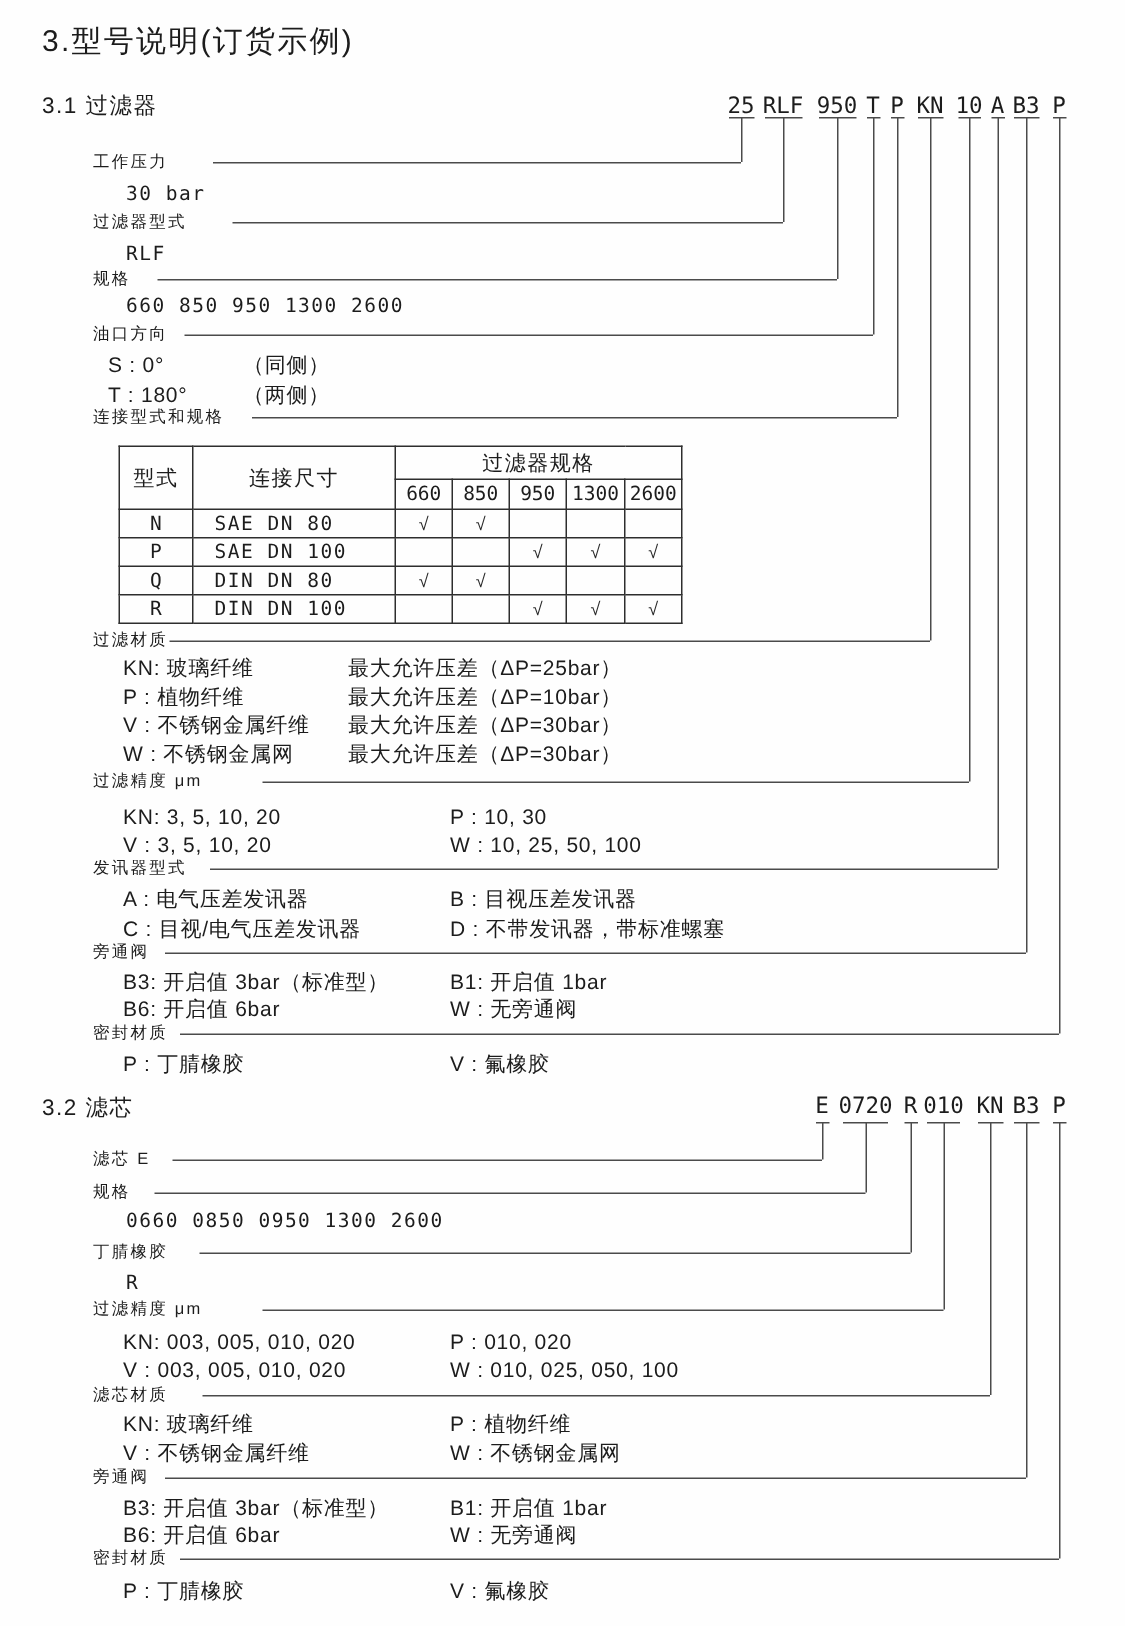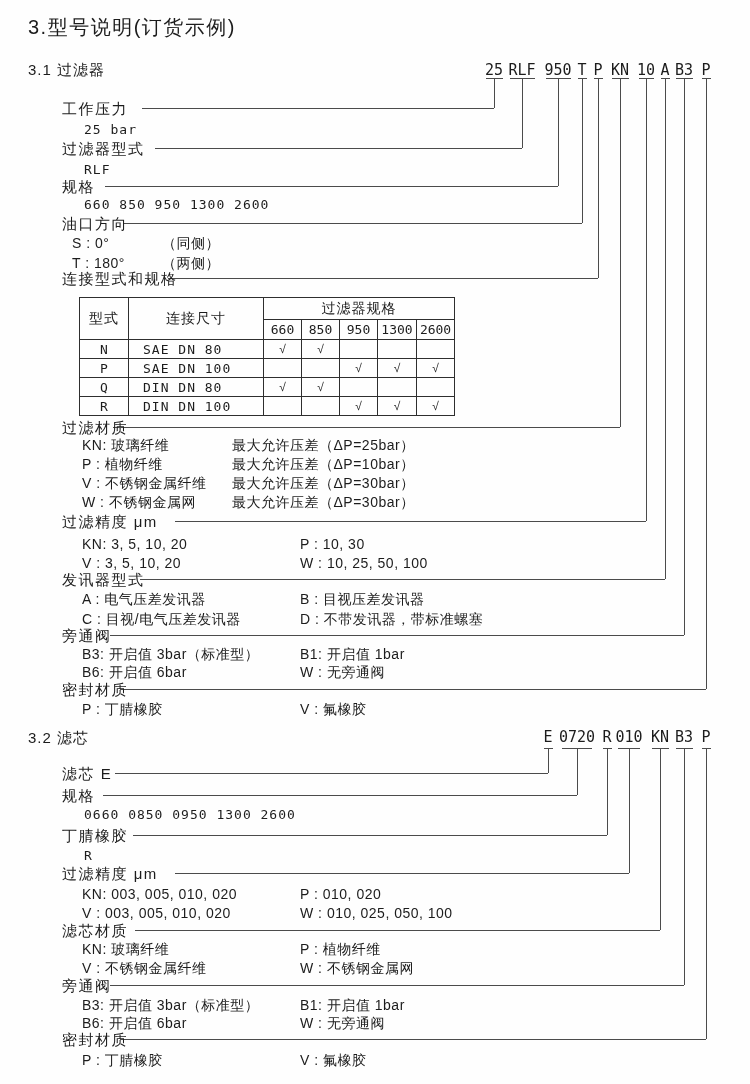--- a/index.html
+++ b/index.html
@@ -1,21 +1,21 @@
 <!DOCTYPE html>
 <html><head>
 <meta charset="utf-8">
 <style>
   html,body{margin:0;padding:0;background:#e8e8e8}
   #page{position:relative;width:750px;height:1084px;background:#fefefe;
         font-family:"Liberation Sans",sans-serif;color:#1c1c1c;overflow:hidden}
   .abs{position:absolute;white-space:nowrap}
   .title{font-size:20px;letter-spacing:1.5px}
   .heading{font-size:15px;letter-spacing:1px}
-  .lbl{font-size:15px;letter-spacing:1.5px}
+  .lbl{font-size:11px;letter-spacing:1.5px}
   .sub{font-size:14px;letter-spacing:0.5px}
   .mono{font-family:"DejaVu Sans Mono",monospace;font-size:13px;letter-spacing:1px}
   .code{position:absolute;transform:translateX(-50%);white-space:nowrap;
         font-family:"DejaVu Sans Mono",monospace;font-size:15px}
   .h{position:absolute;height:1px;background:#4b4b4b}
   .v{position:absolute;width:1px;background:#4b4b4b}
   .row{display:flex}
   .c1{display:inline-block;width:218px}
   .c1.narrow{width:150px}
   .c1.tiny{width:90px}
@@ -77,21 +77,21 @@
   <div class="h" style="left:105px;top:186px;width:453px"></div>
   <div class="h" style="left:123px;top:223px;width:459px"></div>
   <div class="h" style="left:168px;top:278px;width:430px"></div>
   <div class="h" style="left:113px;top:427px;width:507px"></div>
   <div class="h" style="left:175px;top:521px;width:471px"></div>
   <div class="h" style="left:140px;top:579px;width:525px"></div>
   <div class="h" style="left:110px;top:635px;width:574px"></div>
   <div class="h" style="left:120px;top:689px;width:586px"></div>
 
   <div class="abs lbl" style="left:62px;top:100px">工作压力</div>
-  <div class="abs mono" style="left:84px;top:122px">25 bar</div>
+  <div class="abs mono" style="left:84px;top:122px">30 bar</div>
 
   <div class="abs lbl" style="left:62px;top:140px">过滤器型式</div>
   <div class="abs mono" style="left:84px;top:162px">RLF</div>
 
   <div class="abs lbl" style="left:62px;top:178px">规格</div>
   <div class="abs mono" style="left:84px;top:197px">660 850 950 1300 2600</div>
 
   <div class="abs lbl" style="left:62px;top:215px">油口方向</div>
   <div class="abs sub row" style="left:72px;top:235px">
     <span class="c1 tiny">S : 0°</span>

